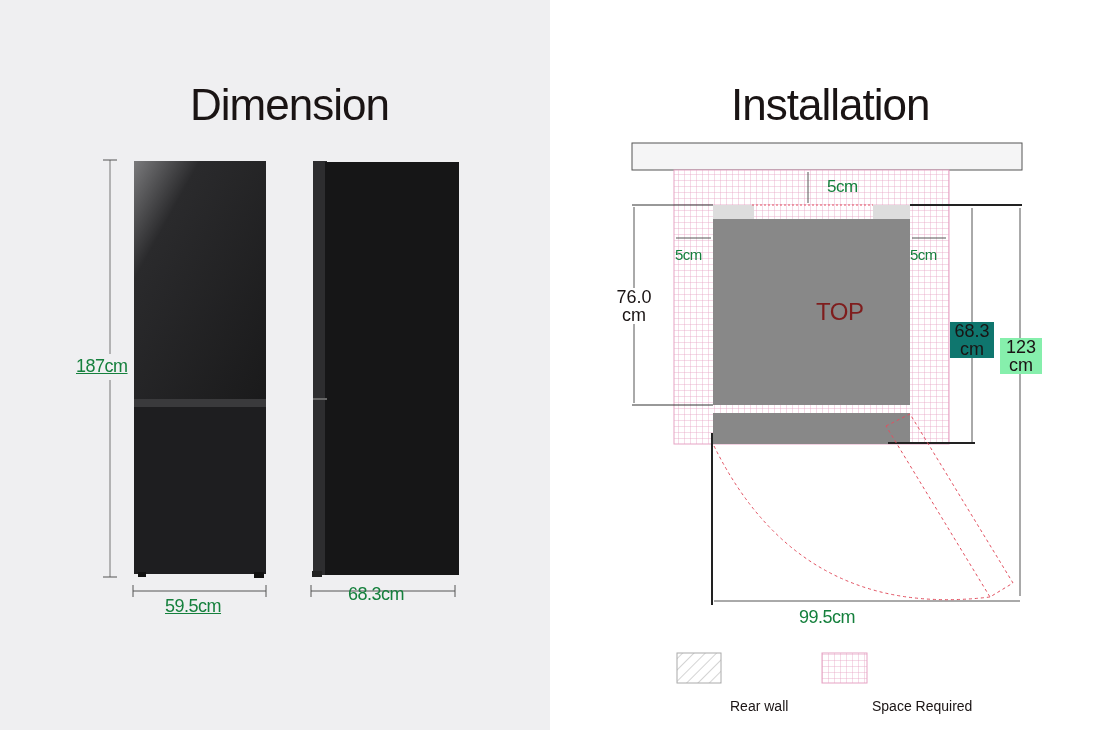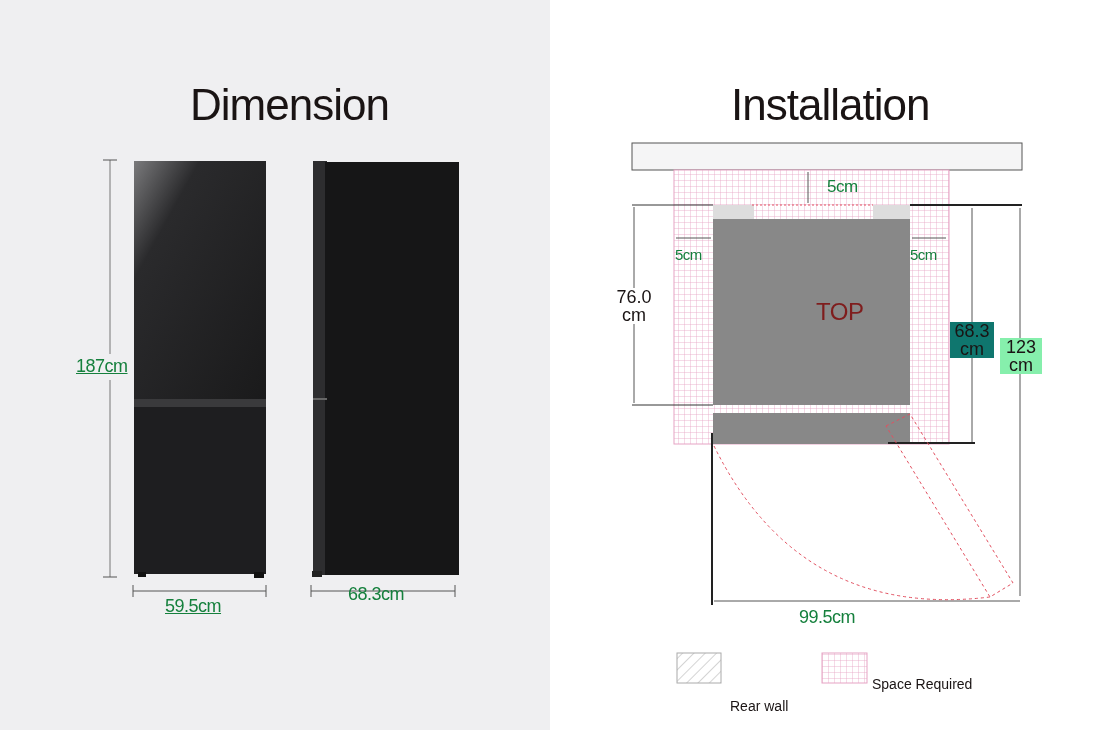--- a/index.html
+++ b/index.html
@@ -117,13 +117,13 @@
   <div>68.3</div>
   <div>cm</div>
 </div>
 <div class="lbl2" style="left:1000px;top:338px;width:42px;background:#86efac;">
   <div>123</div>
   <div>cm</div>
 </div>
 <div class="lbl" style="left:799px;top:607px;">99.5cm</div>
 
 <div class="legend-text" style="left:730px;top:661px;margin-top:37px;">Rear wall</div>
-<div class="legend-text" style="left:872px;top:676px;">Space Required</div>
+<div class="legend-text" style="left:872px;top:698px;">Space Required</div>
 
 </body></html>

